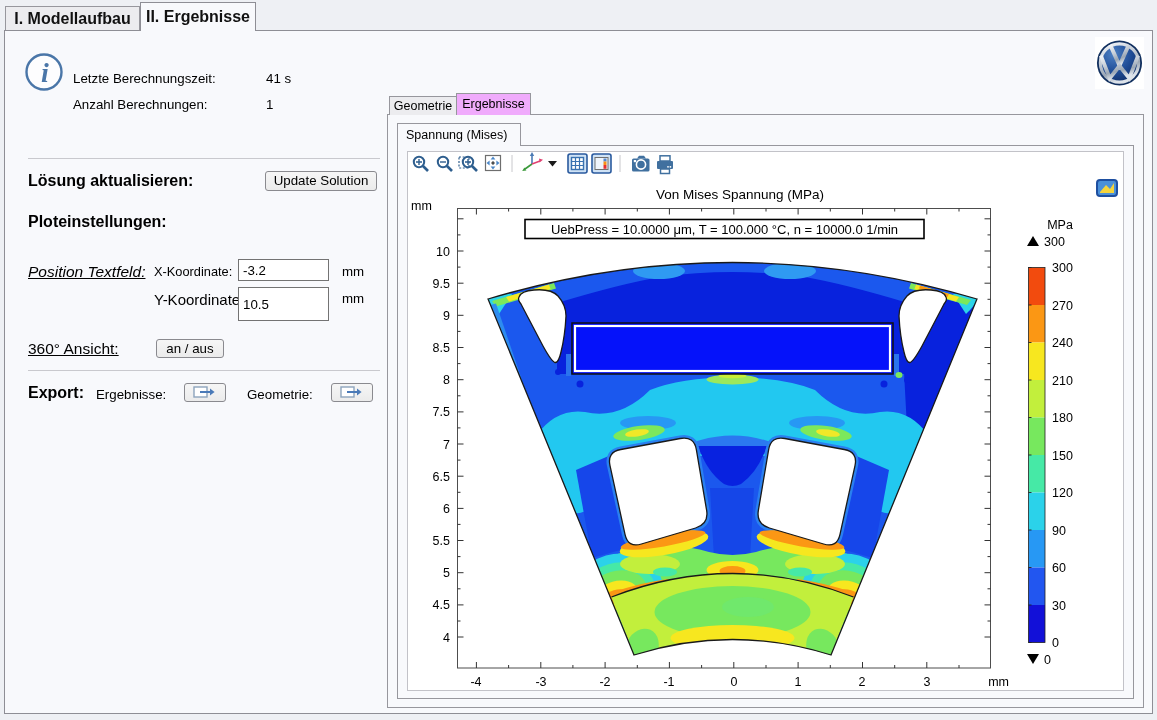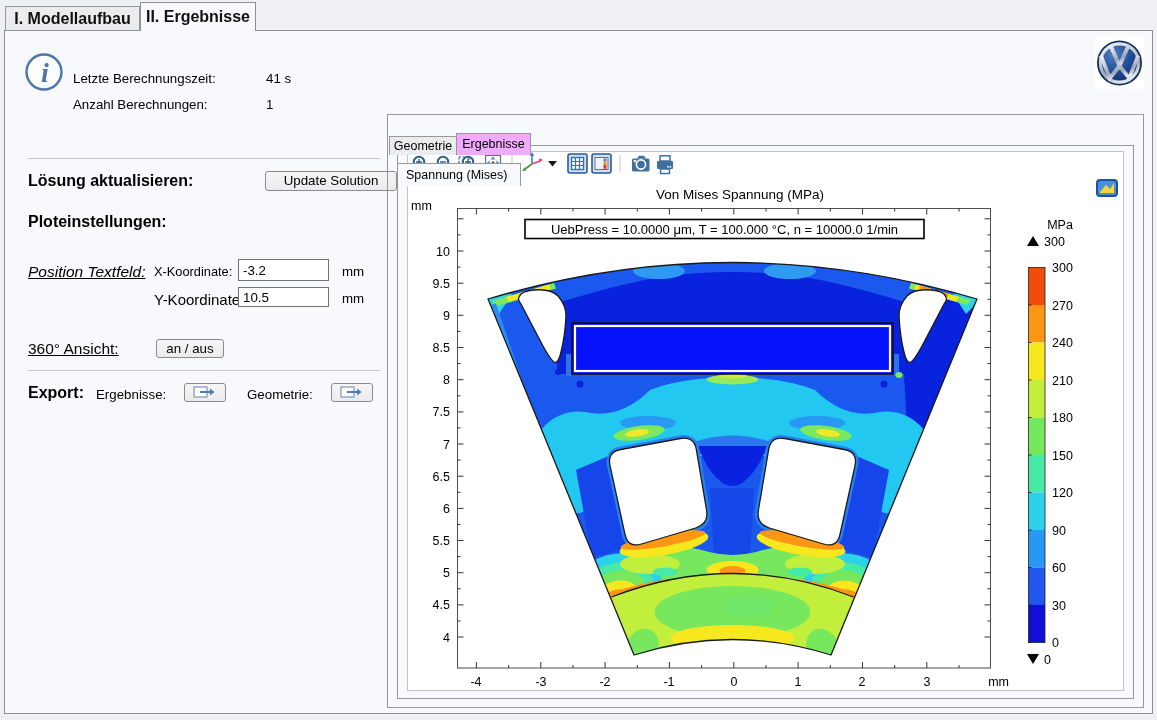--- a/index.html
+++ b/index.html
@@ -8,21 +8,21 @@
 #win { left:4px; top:30px; width:1149px; height:684px; background:#f8f9fc; border:1px solid #8e8e95; }
 .tabtop { font-weight:bold; font-size:16px; color:#111; text-align:center; border:1px solid #97979d; border-bottom:none; }
 #tab1 { left:5px; top:6px; width:135px; height:24px; background:#ececef; line-height:23px; z-index:3; }
 #tab2 { left:140px; top:2px; width:116px; height:29px; background:#f8f9fc; line-height:27px; z-index:4; border-color:#8e8e95; }
 .lbl { font-size:13.3px; color:#000; white-space:nowrap; }
 .bold15 { font-weight:bold; font-size:16px; color:#000; white-space:nowrap;text-align:right; }
 .und { font-size:15.5px; text-decoration:underline; white-space:nowrap; }
 .sep { height:1px; background:#c9c9ce; }
 .btn { border:1px solid #8a8a8f; border-radius:3px; background:linear-gradient(#f6f6f6,#ebebeb); font-size:13.3px; color:#000; text-align:center; font-family:"Liberation Sans",sans-serif; }
 .inp { border:1px solid #737373; background:#fff; font-size:13.3px; padding-left:4px; color:#000; }
-.ptab { font-size:12.5px; white-space:nowrap; color:#000; border:1px solid #97979d; border-bottom:none;margin-top:40px; }
+.ptab { font-size:12.5px; white-space:nowrap; color:#000; border:1px solid #97979d; border-bottom:none; }
 #pOuter { left:387px; top:114px; width:757px; height:594px; border:1px solid #97979d; }
 #pInner { left:397px; top:145px; width:737px; height:554px; border:1px solid #97979d; }
 #tabGeo { left:389px; top:96px; width:68px; height:19px; background:#ececef; line-height:18px; text-align:center; z-index:3; }
 #tabErg { left:456px; top:93px; width:75px; height:22px; background:#f0abfc; line-height:21px; text-align:center; z-index:4; }
 #tabSpan { left:397px; top:123px; width:124px; height:23px; background:#f8f9fc; line-height:22px; padding-left:8px; z-index:4; overflow:hidden; font-size:12.5px; }
 #widget { left:407px; top:151px; width:717px; height:540px; border:1px solid #c2c2c8; background:#fff; }
 </style>
 </head>
 <body>
 <div class="abs" id="win"></div>
@@ -34,28 +34,28 @@
 <circle cx="19" cy="19" r="17.5" fill="#fdfdfe" stroke="#4a76a8" stroke-width="2.4"></circle>
 <text x="20" y="29" font-family="Liberation Serif,serif" font-style="italic" font-weight="bold" font-size="28" fill="#4a76a8" text-anchor="middle">i</text>
 </svg>
 </div>
 <div class="abs lbl" style="left:73px;top:71px;">Letzte Berechnungszeit:</div>
 <div class="abs lbl" style="left:266px;top:71px;">41 s</div>
 <div class="abs lbl" style="left:73px;top:97px;">Anzahl Berechnungen:</div>
 <div class="abs lbl" style="left:266px;top:97px;">1</div>
 <div class="abs sep" style="left:28px;top:158px;width:352px;"></div>
 <div class="abs bold15" style="left:28px;top:172px;">Lösung aktualisieren:</div>
-<div class="abs btn" style="left:265px;top:171px;width:132px;height:20px;line-height:18px;">Update Solution</div>
+<div class="abs btn" style="left:265px;top:171px;width:112px;height:20px;line-height:18px;">Update Solution</div>
 <div class="abs bold15" style="left:28px;top:213px;">Ploteinstellungen:</div>
 <div class="abs und" style="left:28px;top:263px;font-style:italic;">Position Textfeld:</div>
 <div class="abs lbl" style="left:154px;top:264px;font-size:12.8px;">X-Koordinate:</div>
 <input class="abs inp" style="left: 238px; top: 259px; width: 91px; height: 22px;" value="-3.2">
 <div class="abs lbl" style="left:342px;top:264px;">mm</div>
 <div class="abs lbl" style="left:154px;top:291px;font-size:15px;">Y-Koordinate:</div>
-<input class="abs inp" style="left: 238px; top: 287px; width: 91px; height: 20px;" value="10.5">
+<input class="abs inp" style="left: 238px; top: 287px; width: 91px; height: 34px;" value="10.5">
 <div class="abs lbl" style="left:342px;top:291px;">mm</div>
 <div class="abs und" style="left:28px;top:340px;">360° Ansicht:</div>
 <div class="abs btn" style="left:156px;top:339px;width:68px;height:19px;line-height:17px;text-align:center;">an / aus</div>
 <div class="abs sep" style="left:28px;top:370px;width:352px;"></div>
 <div class="abs bold15" style="left:28px;top:384px;">Export:</div>
 <div class="abs lbl" style="left:96px;top:387px;">Ergebnisse:</div>
 <div class="abs btn" style="left:184px;top:383px;width:42px;height:19px;"><svg width="24" height="15" viewBox="0 0 24 15" style="margin-top:1px">
       <rect x="1" y="2" width="13" height="10" fill="#fff" stroke="#8da4bd" stroke-width="1.4"></rect>
       <path d="M7 7 H18" stroke="#4a7ab8" stroke-width="2"></path>
       <path d="M17 3.4 L21.6 7 L17 10.6 Z" fill="#4a7ab8"></path>

